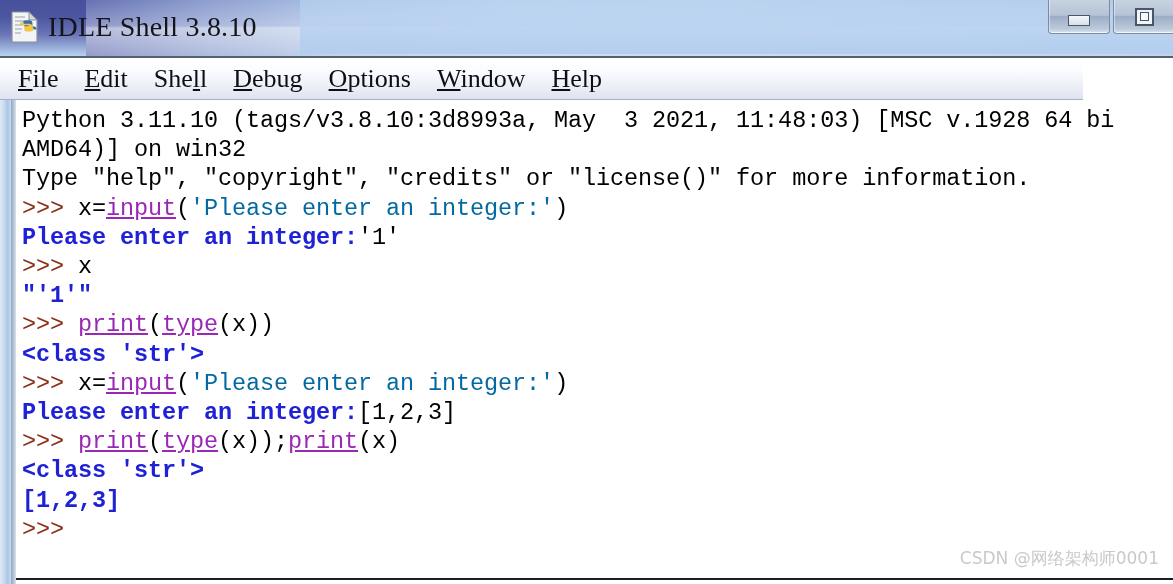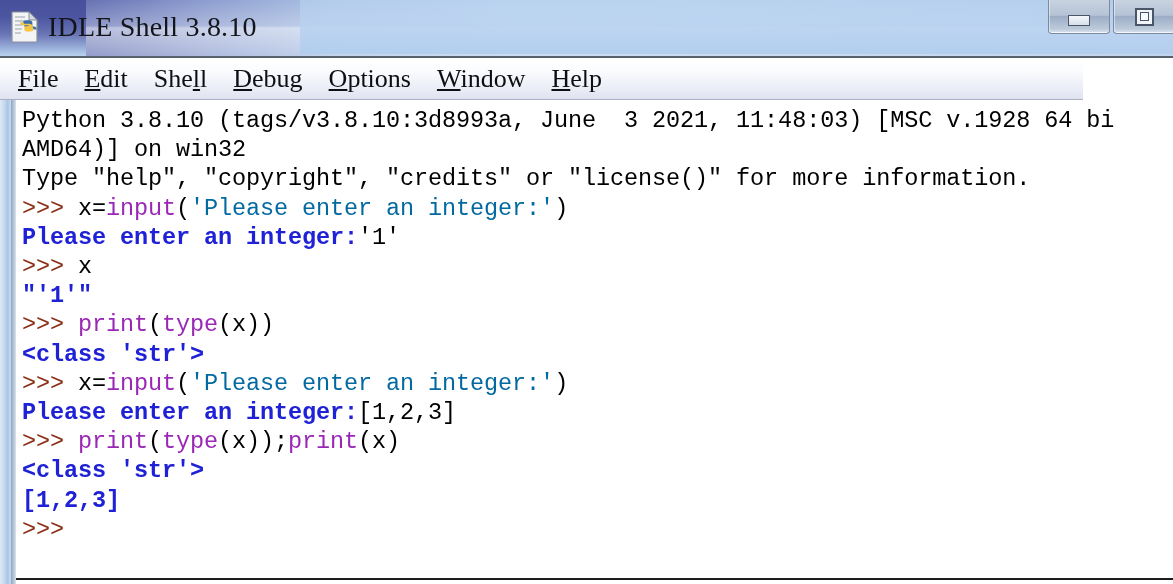--- a/index.html
+++ b/index.html
@@ -177,21 +177,21 @@
   }
   .line {
     font-family: "Liberation Mono", "DejaVu Sans Mono", monospace;
     font-size: 23.5px;
     line-height: 29.2px;
     white-space: pre;
     color: #000000;
     letter-spacing: -0.1px;
   }
   .t-prompt  { color: #8b2f16; }
-  .t-builtin { color: #9a27b5; }
+  .t-builtin { color: #9a27b5; text-decoration: underline; }
   .t-string  { color: #0369a1; }
   .t-output  { color: #1f21d6; font-weight: bold; }
   .t-plain   { color: #000000; }
 
   
   .console-bottomline {
     position: absolute;
     left: 16px; top: 578px;
     width: 1157px; height: 2px;
     background: #1d1d1d;
@@ -261,33 +261,34 @@
       <div class="menu-item"><u>W</u>indow</div>
       <div class="menu-item"><u>H</u>elp</div>
     </div>
 
   <div class="frame-left">
     <div class="frame-left-inner"></div>
   </div>
 
   <div class="console">
     <div class="console-inner" id="console-inner">
-        <div class="line" id="banner-1"><span class="t-plain">Python 3.8.10 (tags/v3.8.10:3d8993a, June  3 2021, 11:48:03) [MSC v.1928 64 bi</span></div>
+        <div class="line" id="banner-1"><span class="t-plain">Python 3.11.10 (tags/v3.8.10:3d8993a, May  3 2021, 11:48:03) [MSC v.1928 64 bi</span></div>
         <div class="line" id="banner-2"><span class="t-plain">AMD64)] on win32</span></div>
         <div class="line" id="banner-3"><span class="t-plain">Type "help", "copyright", "credits" or "license()" for more information.</span></div>
         <div class="line" id="input-1"><span class="t-prompt">&gt;&gt;&gt; </span><span class="t-plain">x=</span><span class="t-builtin">input</span><span class="t-plain">(</span><span class="t-string">'Please enter an integer:'</span><span class="t-plain">)</span></div>
         <div class="line" id="output-1"><span class="t-output">Please enter an integer:</span><span class="t-plain">'1'</span></div>
         <div class="line" id="input-2"><span class="t-prompt">&gt;&gt;&gt; </span><span class="t-plain">x</span></div>
         <div class="line" id="output-2"><span class="t-output">"'1'"</span></div>
         <div class="line" id="input-3"><span class="t-prompt">&gt;&gt;&gt; </span><span class="t-builtin">print</span><span class="t-plain">(</span><span class="t-builtin">type</span><span class="t-plain">(x))</span></div>
         <div class="line" id="output-3"><span class="t-output">&lt;class 'str'&gt;</span></div>
         <div class="line" id="input-4"><span class="t-prompt">&gt;&gt;&gt; </span><span class="t-plain">x=</span><span class="t-builtin">input</span><span class="t-plain">(</span><span class="t-string">'Please enter an integer:'</span><span class="t-plain">)</span></div>
         <div class="line" id="output-4"><span class="t-output">Please enter an integer:</span><span class="t-plain">[1,2,3]</span></div>
         <div class="line" id="input-5"><span class="t-prompt">&gt;&gt;&gt; </span><span class="t-builtin">print</span><span class="t-plain">(</span><span class="t-builtin">type</span><span class="t-plain">(x));</span><span class="t-builtin">print</span><span class="t-plain">(x)</span></div>
         <div class="line" id="output-5"><span class="t-output">&lt;class 'str'&gt;</span></div>
         <div class="line" id="output-6"><span class="t-output">[1,2,3]</span></div>
         <div class="line" id="input-6"><span class="t-prompt">&gt;&gt;&gt;</span></div>
       </div>
   </div>
   <div class="console-bottomline"></div>
 
+  <div class="watermark">CSDN @网络架构师0001</div>
 
 </div>
 
 </body></html>

